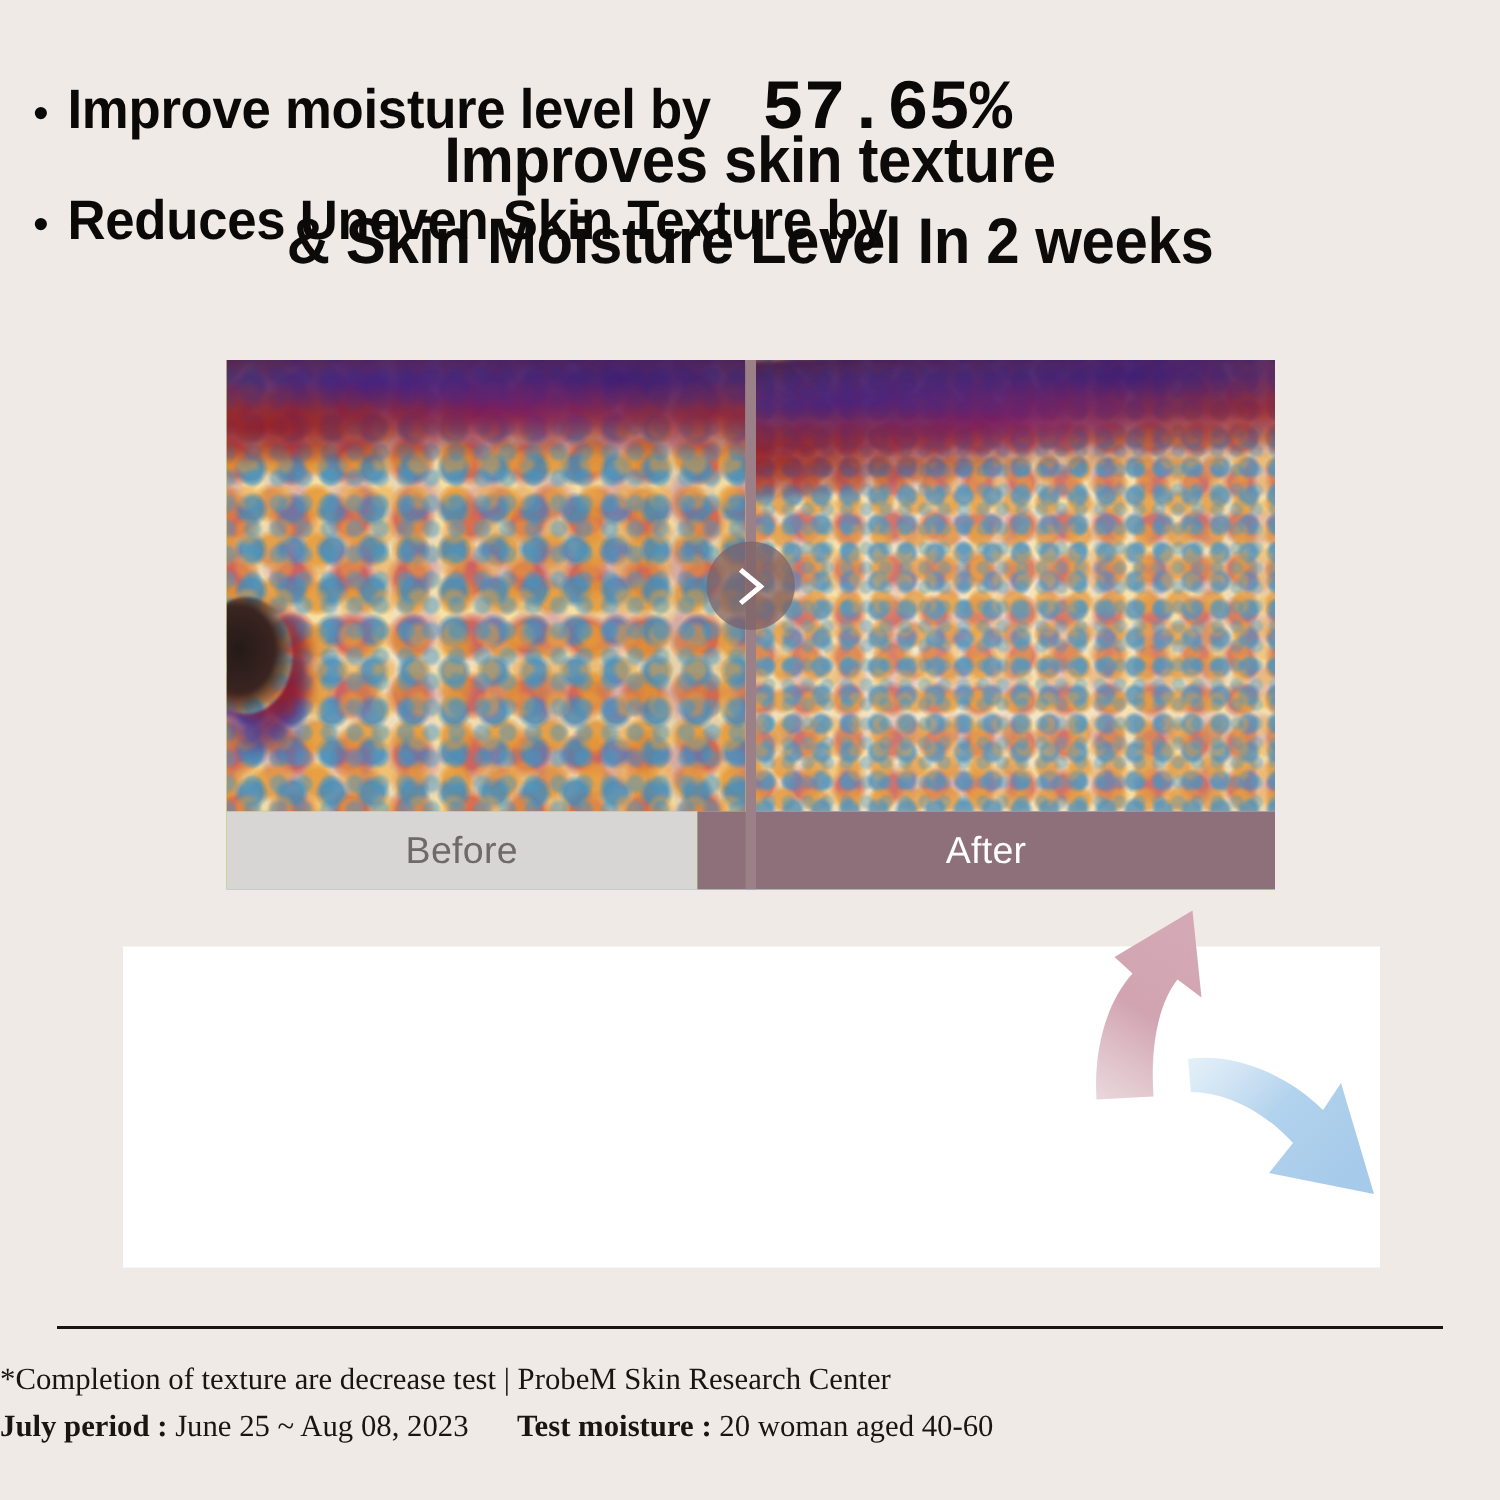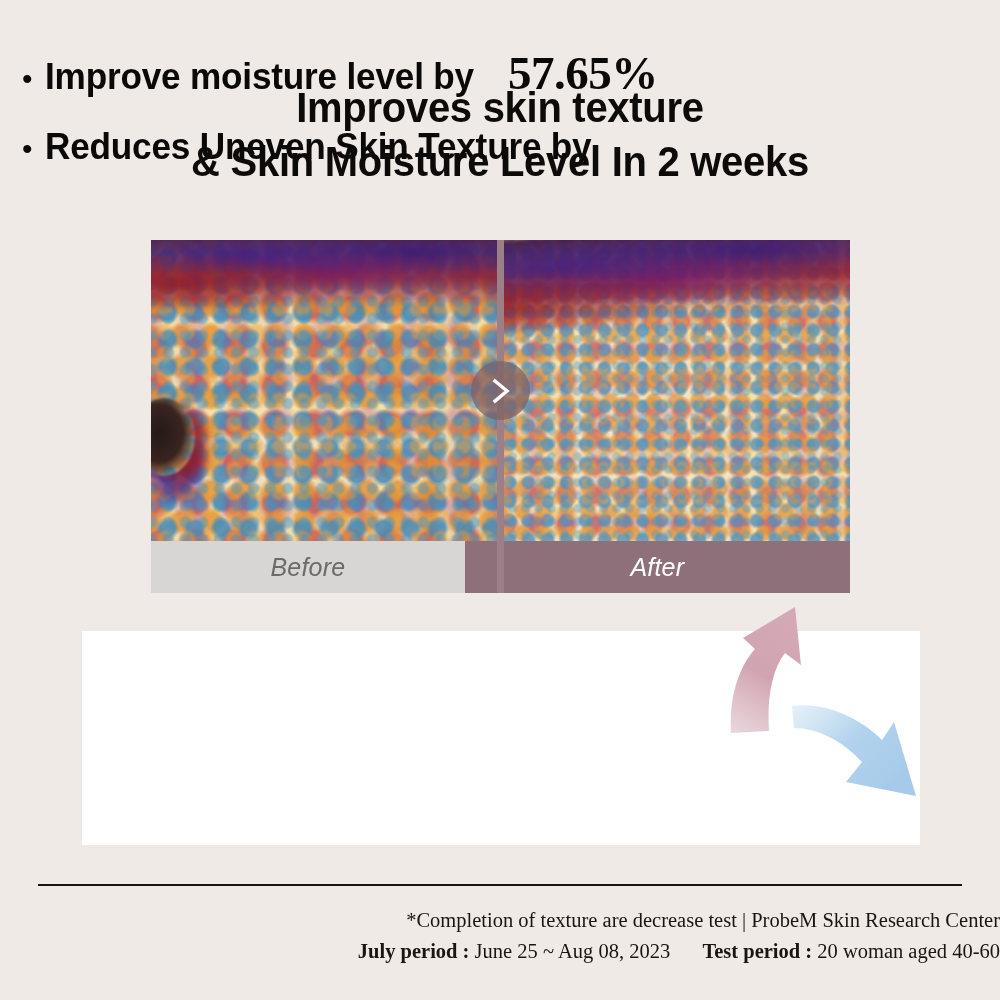--- a/index.html
+++ b/index.html
@@ -35,21 +35,20 @@
   
   .ba-block {
     position: absolute;
     left: 151px;
     top: 240px;
     width: 699px;
     height: 353px;
     background: #84cc16;
     box-sizing: border-box;
     overflow: hidden;
-    font-style: italic;
   }
   .ba-panels {
     position: absolute;
     left: 0; top: 0;
     width: 699px;
     height: 301px;
     display: flex;
   }
   .photo {
     position: relative;
@@ -218,21 +217,21 @@
   }
   .claim .txt {
     font-family: "Liberation Sans Narrow", "Liberation Sans", sans-serif;
     font-weight: bold;
     font-size: 37px;
     letter-spacing: -0.2px;
     transform: scaleX(0.95);
     transform-origin: left center;
   }
   .claim .pct {
-    font-family: Liberation Serif, serif;
+    font-family: Liberation Mono, monospace;
     font-weight: bold;
     font-size: 47px;
     letter-spacing: -0.5px;
     margin-left: 12px;
   }
 
   
   .arrow {
     position: absolute;
     z-index: 3;
@@ -248,21 +247,21 @@
     top: 884px;
     width: 924px;
     height: 2px;
     background: #1b1512;
   }
   .footnote {
     position: absolute;
     left: 0;
     top: 905px;
     width: 1000px;
-    text-align: right;
+    text-align: left;
     color: #1b1512;
     font-family: "Liberation Serif", "DejaVu Serif", serif;
     font-size: 20.5px;
     line-height: 31px;
   }
   .footnote .fline { display: block; white-space: nowrap; }
   .footnote b { font-weight: bold; }
   .footnote .gap { display: inline-block; width: 22px; }
 </style>
 </head>
@@ -353,16 +352,16 @@
 </div>
 
 <div class="rule"></div>
 
 <div class="footnote">
   <span class="fline">*Completion of texture are decrease test | ProbeM Skin Research Center</span>
   <span class="fline">
     <b>July period :</b>
     <span>June 25 ~ Aug 08, 2023</span>
     <span class="gap"></span>
-    <b>Test period :</b>
+    <b>Test moisture :</b>
     <span>20 woman aged 40-60</span>
   </span>
 </div>
 
 </body></html>

